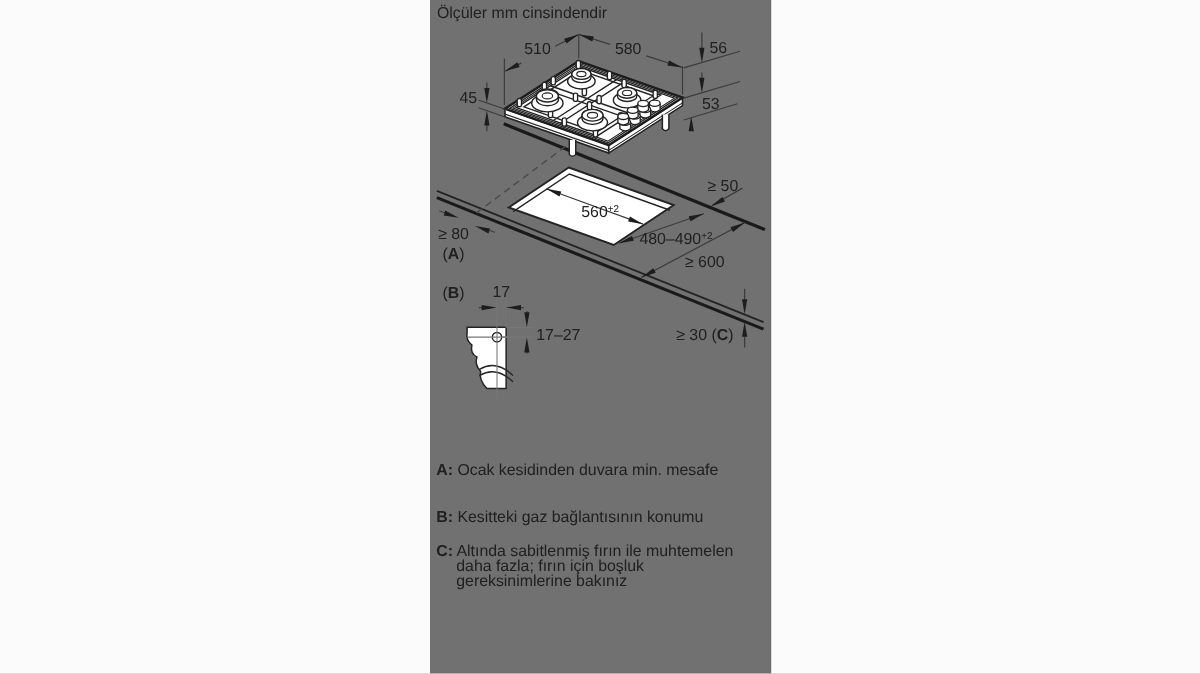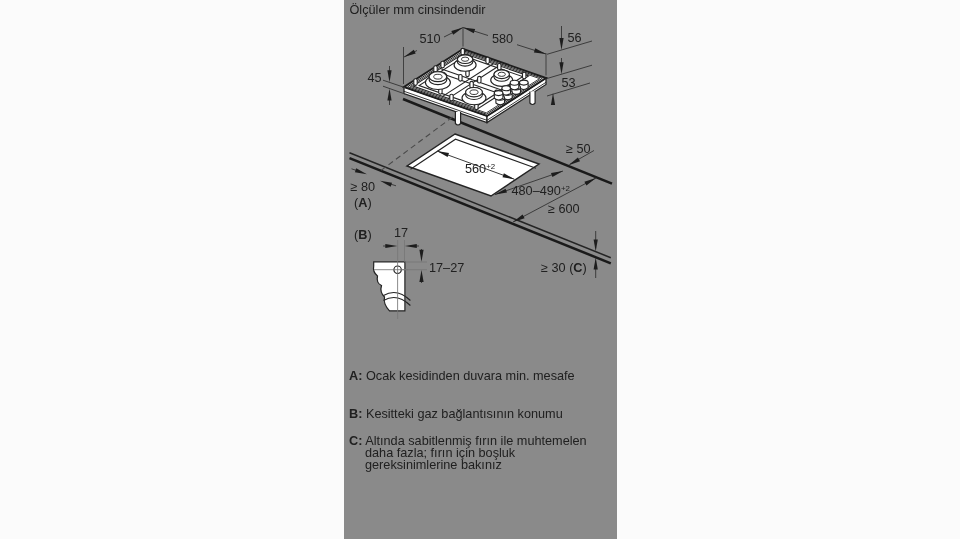--- a/index.html
+++ b/index.html
@@ -1,15 +1,15 @@
 <!DOCTYPE html>
 <html><head><meta charset="utf-8">
 <style>
 html,body{margin:0;padding:0;background:#fff;}
-.stage{position:relative;width:960px;height:539px;background:#0ea5e9;overflow:hidden;filter:grayscale(1);}
+.stage{position:relative;width:960px;height:539px;background:#8b5cf6;overflow:hidden;filter:grayscale(1);}
 .side{position:absolute;top:0;bottom:0;background:#fbfbfb;}
 text{font-family:"Liberation Sans",sans-serif;fill:#202020;-webkit-text-stroke:0.22px #202020;}
 </style></head>
 <body>
 <div class="stage">
 <div class="side" style="left:0;width:344px;"></div>
 <div class="side" style="left:617px;right:0;"></div>
 <svg width="960" height="539" viewBox="0 0 960 539" style="position:absolute;left:0;top:0;">
 <line x1="403.0" y1="99.0" x2="612.0" y2="183.7" stroke="#1a1a1a" stroke-width="2.5"></line>
 <line x1="349.5" y1="152.7" x2="610.8" y2="257.7" stroke="#242424" stroke-width="1.5"></line>

